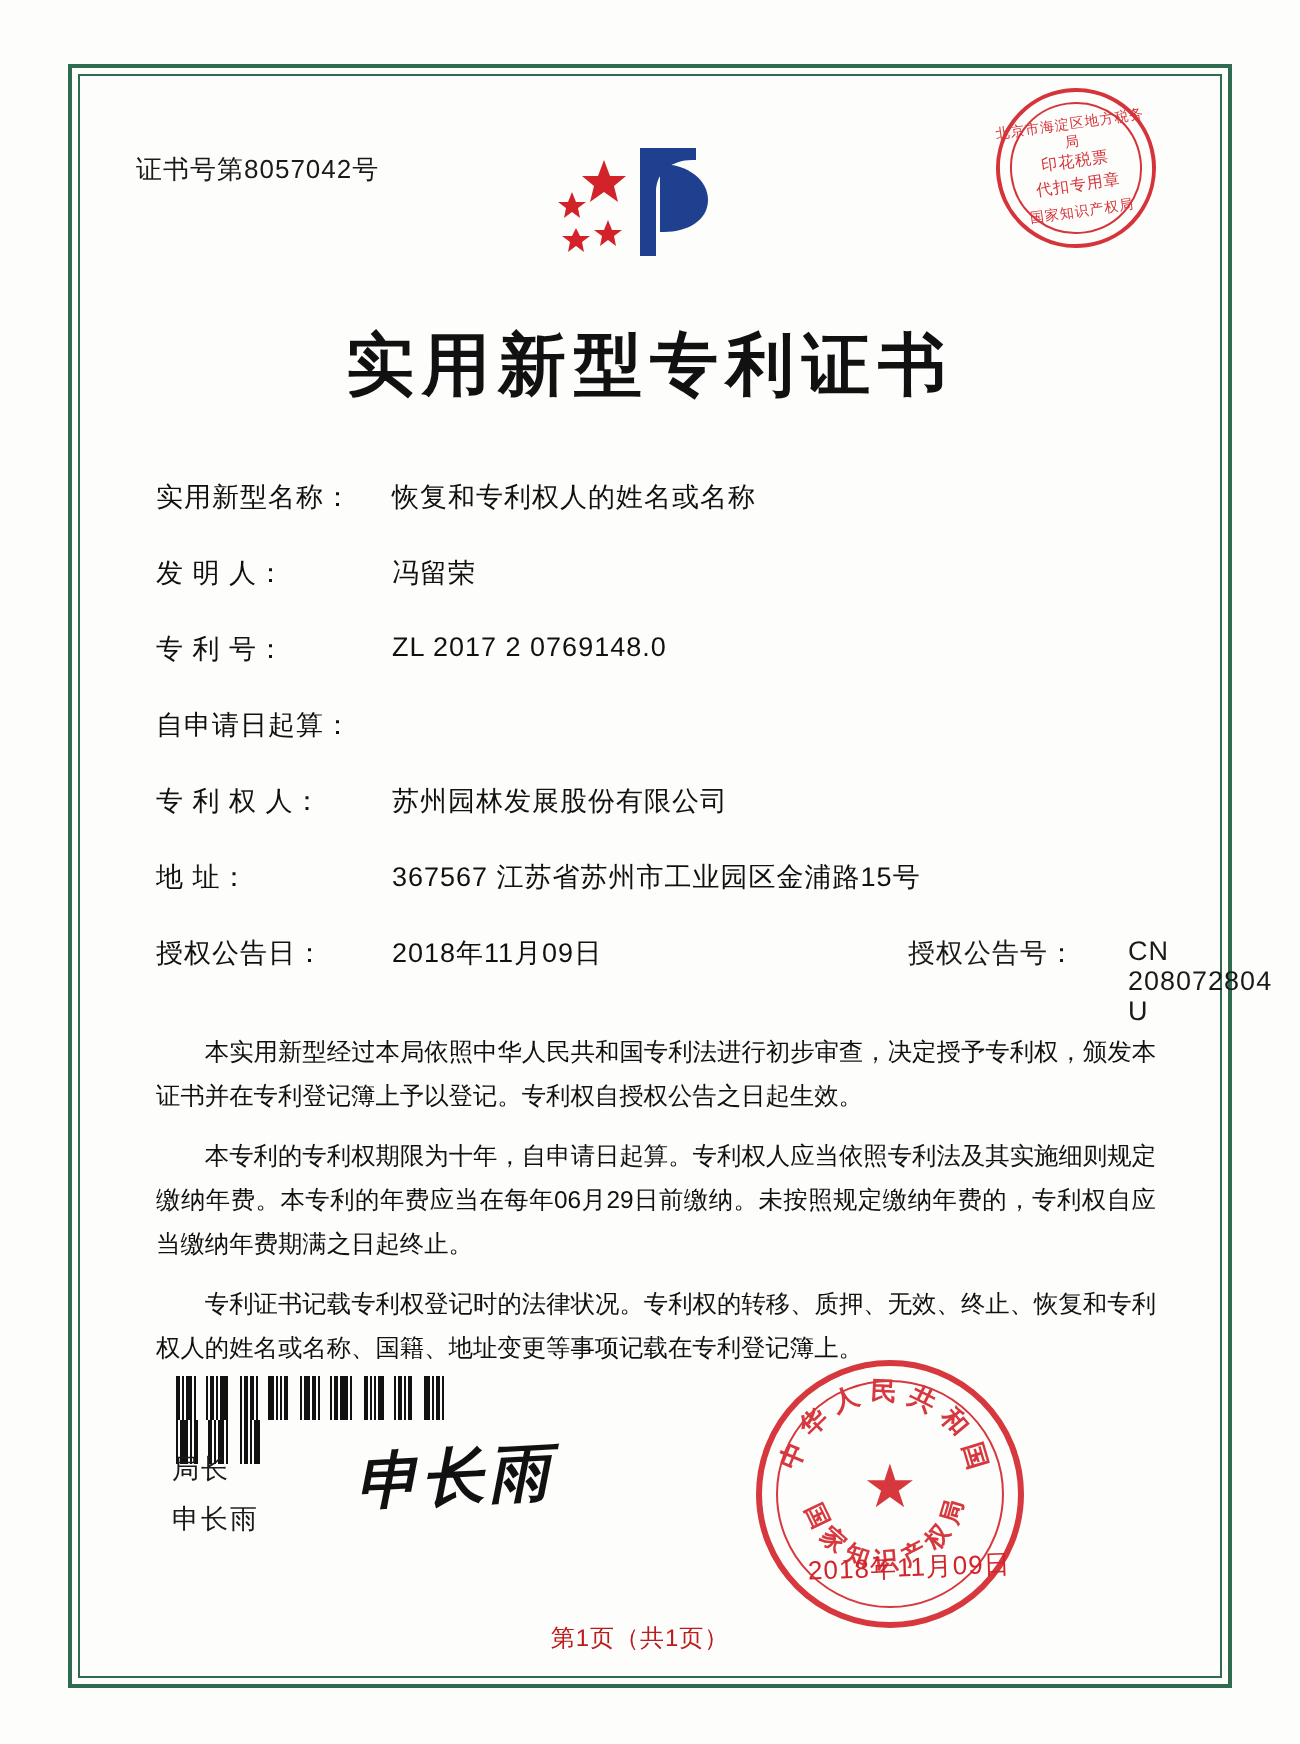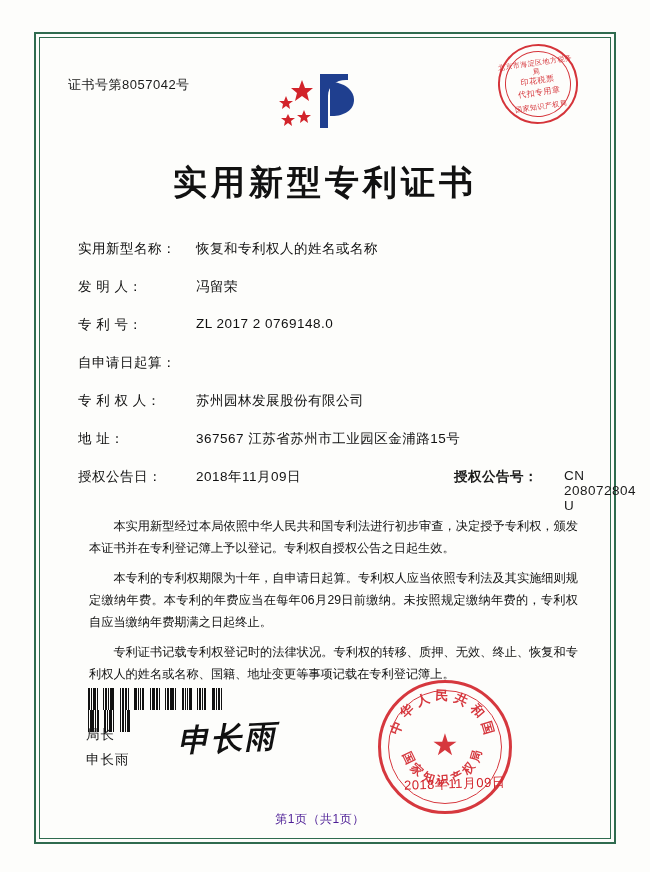--- a/index.html
+++ b/index.html
@@ -120,37 +120,35 @@
     flex: 1 1 auto;
     letter-spacing: 0.5px;
     color: #111;
   }
   .field-row.split .field-value {
     flex: 0 0 258px;
   }
   .field-label2 {
     flex: 0 0 110px;
     letter-spacing: 0.5px;
-    font-weight: bold;
   }
   .field-value2 {
     flex: 1 1 auto;
     letter-spacing: 0.5px;
   }
 
   .paragraphs {
     position: absolute;
     left: 78px;
     right: 72px;
     top: 515px;
     font-size: 12.2px;
     line-height: 22px;
     text-align: justify;
     color: #111;
-    margin-left: 11px;
   }
   .paragraphs p {
     margin: 0 0 8px 0;
     text-indent: 2em;
   }
 
   
   .barcode {
     position: absolute;
     left: 88px;
@@ -224,21 +222,21 @@
     transform: rotate(-2deg);
   }
 
   .footer {
     position: absolute;
     left: 0; right: 10px;
     bottom: 44px;
     text-align: center;
     font-size: 12px;
     letter-spacing: 0.5px;
-    color: #4c1d95;
+    color: #b91c1c;
   }
 </style>
 </head>
 <body>
 
 <div class="page">
 
   <div class="frame-outer"></div>
   <div class="frame-inner"></div>
 

